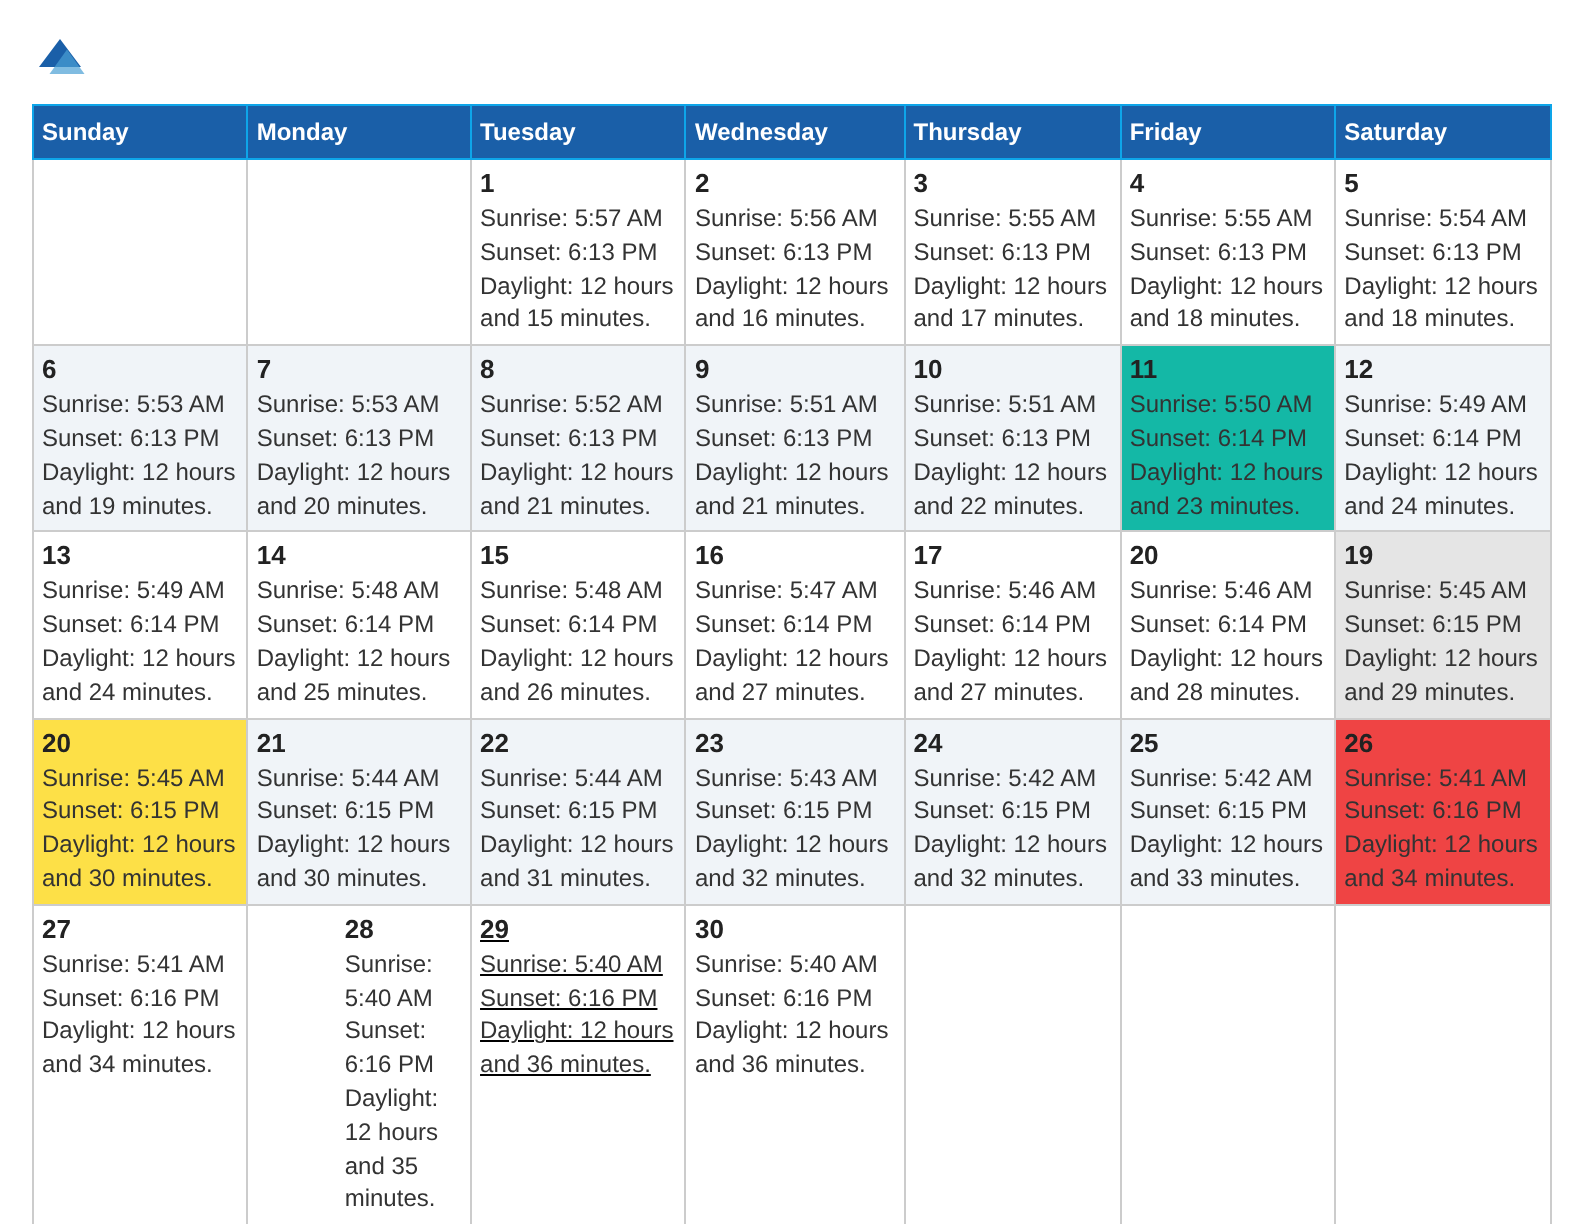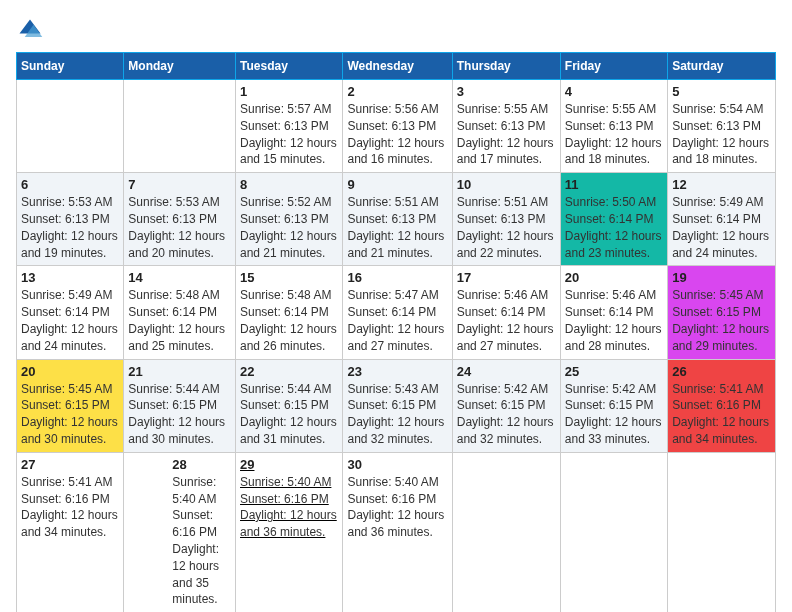--- a/index.html
+++ b/index.html
@@ -197,21 +197,21 @@
           <div class="day-info">Sunrise: 5:47 AM<br>Sunset: 6:14 PM<br>Daylight: 12 hours and 27 minutes.</div>
         </td>
         <td style="background: rgb(255, 255, 255);">
           <span class="day-number">17</span>
           <div class="day-info">Sunrise: 5:46 AM<br>Sunset: 6:14 PM<br>Daylight: 12 hours and 27 minutes.</div>
         </td>
         <td style="background: rgb(255, 255, 255);">
           <span class="day-number">20</span>
           <div class="day-info">Sunrise: 5:46 AM<br>Sunset: 6:14 PM<br>Daylight: 12 hours and 28 minutes.</div>
         </td>
-        <td style="background: #d946ef;">
+        <td style="background: #e5e5e5;">
           <span class="day-number">19</span>
           <div class="day-info">Sunrise: 5:45 AM<br>Sunset: 6:15 PM<br>Daylight: 12 hours and 29 minutes.</div>
         </td>
       </tr>
       <tr>
         <td style="background: #fde047;">
           <span class="day-number">20</span>
           <div class="day-info">Sunrise: 5:45 AM<br>Sunset: 6:15 PM<br>Daylight: 12 hours and 30 minutes.</div>
         </td>
         <td style="background: rgb(240, 244, 248);">

